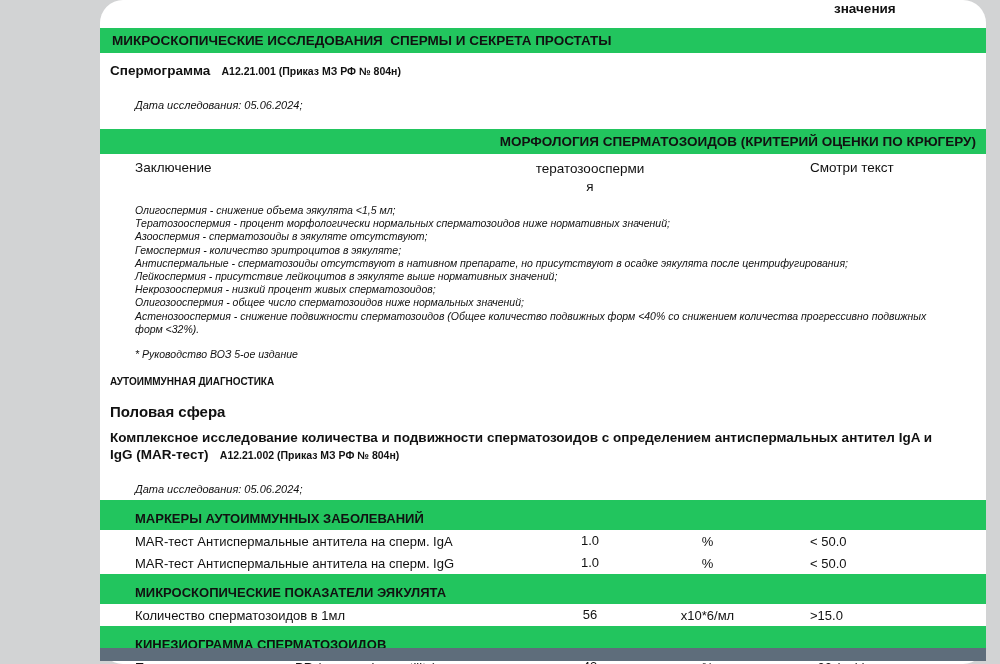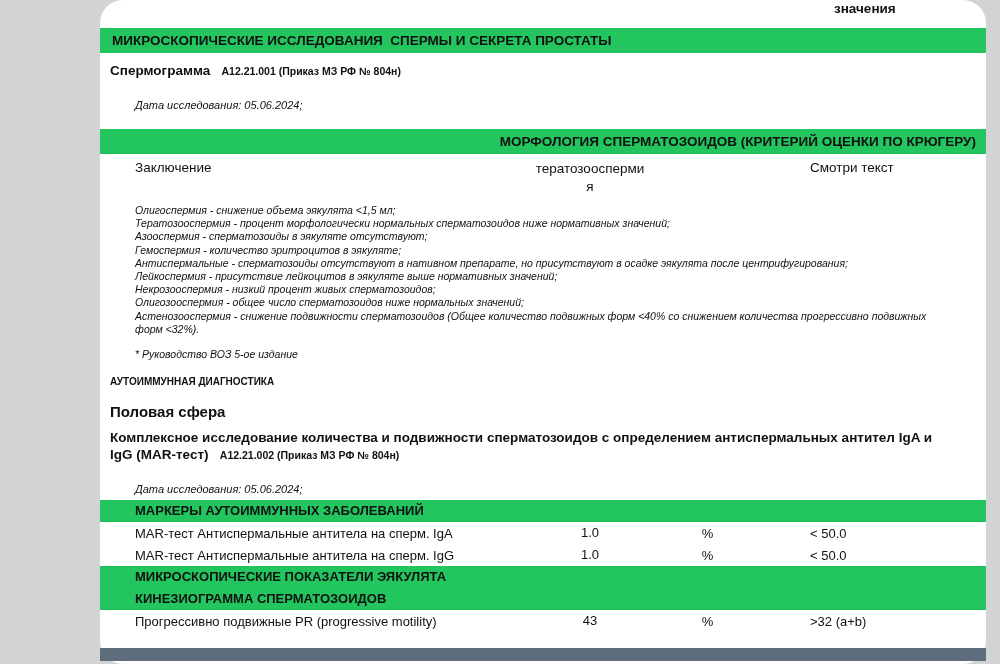--- a/index.html
+++ b/index.html
@@ -28,21 +28,21 @@
     background: #22c55e;
     font-weight: bold;
     font-size: 13.5px;
     line-height: 16px;
     padding: 5px 10px 4px 12px;
     white-space: pre-wrap;
   }
   .bar.sub {
     padding-left: 35px;
     font-size: 13px;
-    padding-top: 3px;
+    padding-top: 11px;
     padding-bottom: 3px;
   }
   .bar.first { margin-top: 28px; }
   .test-title {
     margin: 9px 10px 0 10px;
     font-weight: bold;
     font-size: 13.5px;
     line-height: 17px;
     width: 830px;
   }
@@ -173,20 +173,26 @@
 
     <div class="row result-row">
       <div class="cell-name">MAR-тест Антиспермальные антитела на сперм. IgG</div>
       <div class="cell-value">1.0</div>
       <div class="cell-units">%</div>
       <div class="cell-ref">&lt; 50.0</div>
     </div>
 
     <div class="bar sub">МИКРОСКОПИЧЕСКИЕ ПОКАЗАТЕЛИ ЭЯКУЛЯТА</div>
 
+    <div class="row result-row">
+      <div class="cell-name">Количество сперматозоидов в 1мл</div>
+      <div class="cell-value">56</div>
+      <div class="cell-units">х10*6/мл</div>
+      <div class="cell-ref">&gt;15.0</div>
+    </div>
 
     <div class="bar sub">КИНЕЗИОГРАММА СПЕРМАТОЗОИДОВ</div>
 
     <div class="row result-row">
       <div class="cell-name">Прогрессивно подвижные PR (progressive motility)</div>
       <div class="cell-value">43</div>
       <div class="cell-units">%</div>
       <div class="cell-ref">&gt;32 (a+b)</div>
     </div>
 

